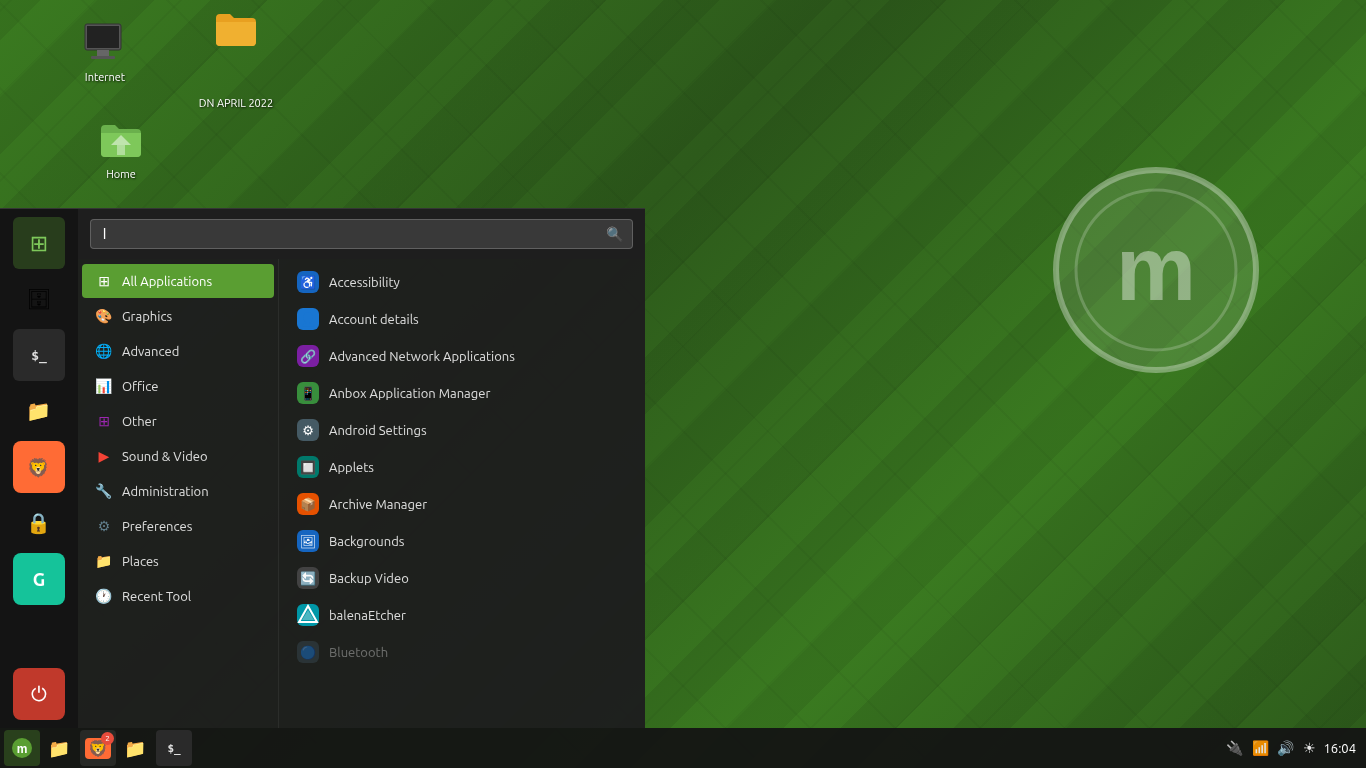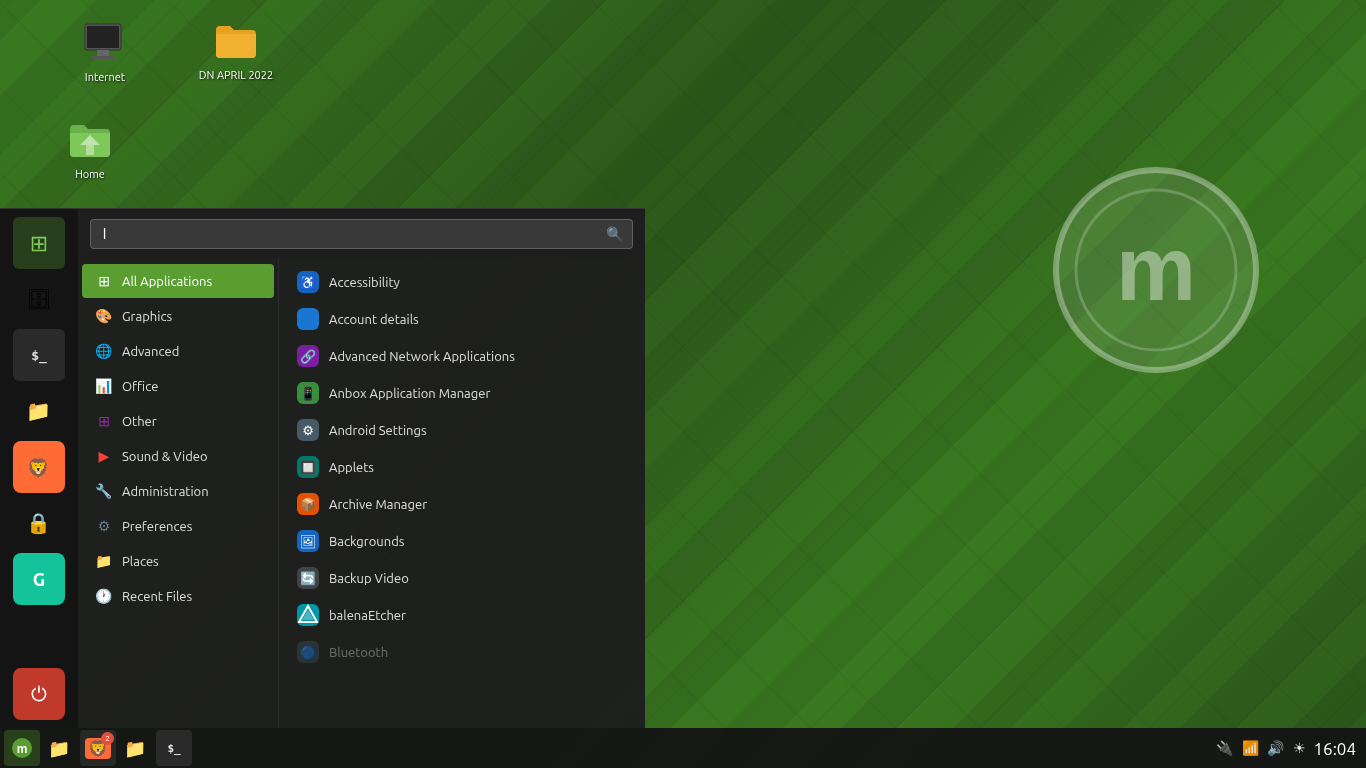--- a/index.html
+++ b/index.html
@@ -105,21 +105,21 @@
       font-size: 12px;
     }
 
     .taskbar-right .sys-icon {
       font-size: 14px;
       cursor: pointer;
       opacity: 0.9;
     }
 
     .clock {
-      font-size: 17px;
+      font-size: 13px;
       color: white;
       cursor: pointer;
     }
 
     
     .menu-panel {
       position: absolute;
       left: 0;
       bottom: 40px;
       width: 645px;
@@ -301,31 +301,31 @@
       <svg width="48" height="48" viewBox="0 0 48 48">
         <rect x="4" y="6" width="36" height="26" rx="2" fill="#555" stroke="#333" stroke-width="1"></rect>
         <rect x="6" y="8" width="32" height="22" fill="#222"></rect>
         <rect x="16" y="32" width="12" height="6" fill="#666"></rect>
         <rect x="10" y="38" width="24" height="3" rx="1" fill="#555"></rect>
       </svg>
     </div>
     <span>Internet</span>
   </div>
 
-  <div class="desktop-icon" style="left:196px;top:16px;">
+  <div class="desktop-icon" style="left:196px;top:4px;gap:40px;">
     <div class="icon-img">
       <svg width="48" height="48" viewBox="0 0 48 48">
         <path d="M4 14 Q4 10 8 10 L18 10 L22 14 L40 14 Q44 14 44 18 L44 38 Q44 42 40 42 L8 42 Q4 42 4 38 Z" fill="#e8a020"></path>
         <path d="M4 18 L44 18 L44 38 Q44 42 40 42 L8 42 Q4 42 4 38 Z" fill="#f0b030"></path>
       </svg>
     </div>
     <span>DN APRIL 2022</span>
   </div>
 
-  <div class="desktop-icon" style="left:50px;top:115px;justify-content:flex-end;">
+  <div class="desktop-icon" style="left:81px;top:115px;justify-content:flex-end;">
     <div class="icon-img">
       <svg width="48" height="48" viewBox="0 0 48 48">
         <path d="M4 14 Q4 10 8 10 L18 10 L22 14 L40 14 Q44 14 44 18 L44 38 Q44 42 40 42 L8 42 Q4 42 4 38 Z" fill="#6ab04c"></path>
         <path d="M4 18 L44 18 L44 38 Q44 42 40 42 L8 42 Q4 42 4 38 Z" fill="#7ec85a"></path>
         <path d="M20 30 L20 40 L28 40 L28 30 Z" fill="rgba(255,255,255,0.4)"></path>
         <path d="M14 30 L24 20 L34 30 Z" fill="rgba(255,255,255,0.5)"></path>
       </svg>
     </div>
     <span>Home</span>
   </div>
@@ -413,21 +413,21 @@
             <span>Preferences</span>
           </div>
 
           <div class="category-item">
             <span class="category-icon" style="color:#8bc34a;">📁</span>
             <span>Places</span>
           </div>
 
           <div class="category-item">
             <span class="category-icon" style="color:#8bc34a;">🕐</span>
-            <span>Recent Files</span>
+            <span>Recent Tool</span>
           </div>
 
         </div>
 
         <div class="apps-list">
 
           <div class="app-item">
             <div class="app-icon bg-blue icon-rounded" style="background:#1565c0;">
               <span style="color:white;font-size:13px;">♿</span>
             </div>

